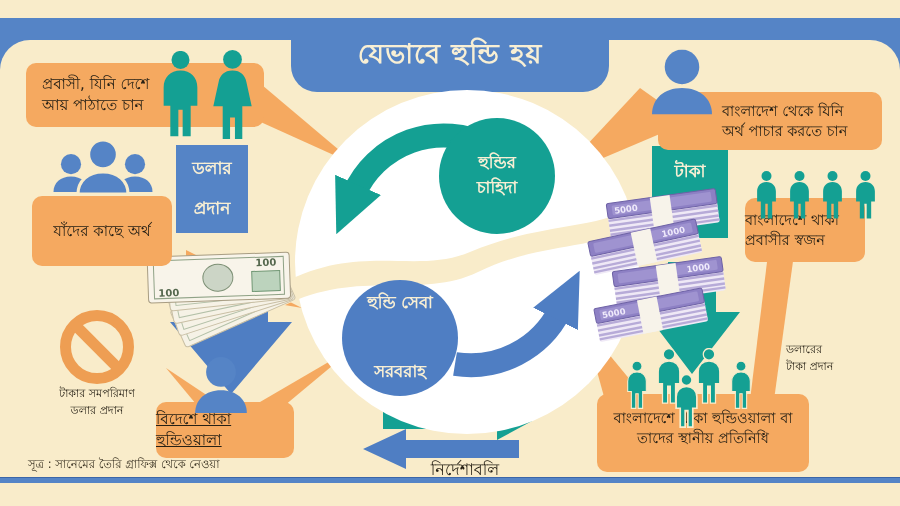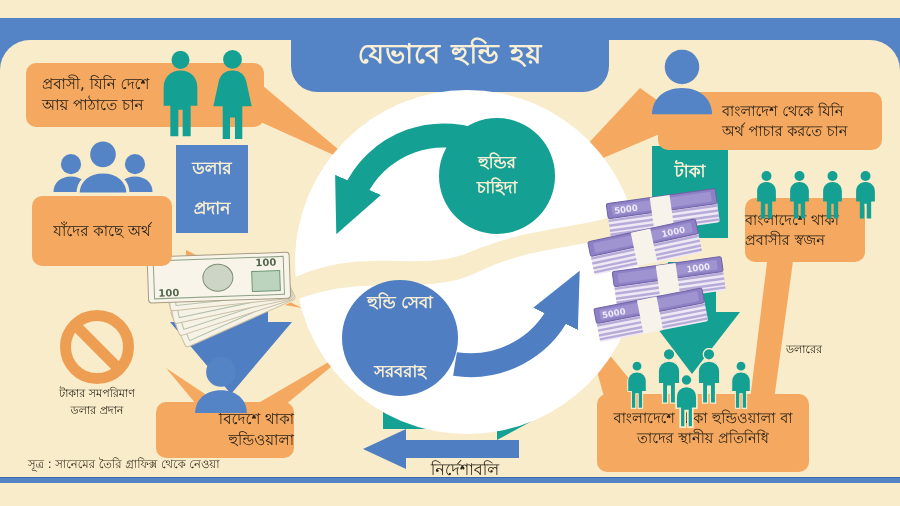--- a/index.html
+++ b/index.html
@@ -189,21 +189,21 @@
     <div class="ln">যাঁদের কাছে অর্থ</div>
   </div>
   <svg class="abs" style="left:55px;top:305px" width="84" height="84" viewBox="0 0 84 84">
     <circle cx="42" cy="42" r="31.5" fill="none" stroke="#ee9e53" stroke-width="11"></circle>
     <rect x="10.5" y="36.5" width="63" height="11" fill="#ee9e53" transform="rotate(45 42 42)"></rect>
   </svg>
   <div class="abs note" style="left:22px;top:386px;width:150px;text-align:center;">
     <div>টাকার সমপরিমাণ</div>
     <div>ডলার প্রদান</div>
   </div>
-  <div class="abs bubble" style="left:156px;top:402px;width:138px;height:56px;align-items:flex-end;">
+  <div class="abs bubble" style="left:156px;top:402px;width:138px;height:56px;align-items:flex-start;text-decoration:underline;">
     <div class="ln">বিদেশে থাকা</div>
     <div class="ln">হুন্ডিওয়ালা</div>
   </div>
   <svg class="abs" style="left:190px;top:356px" width="62" height="58" viewBox="0 0 30 27">
     <use href="#p-bust" fill="#5584c6"></use>
   </svg>
 
   <div class="abs bubble" style="left:26px;top:63px;width:238px;height:64px;padding-left:16px;box-sizing:border-box;">
     <div class="ln">প্রবাসী, যিনি দেশে</div>
     <div class="ln">আয় পাঠাতে চান</div>
@@ -241,20 +241,21 @@
   <svg class="abs" style="left:612px;top:348px" width="152" height="88" viewBox="0 0 152 88">
     <use href="#p-stand" x="12" y="13" width="26" height="48" fill="#14a093" stroke="#f9ecca" stroke-width="1"></use>
     <use href="#p-stand" x="42" y="0" width="30" height="56" fill="#14a093" stroke="#f9ecca" stroke-width="1"></use>
     <use href="#p-stand" x="82" y="0" width="30" height="56" fill="#14a093" stroke="#f9ecca" stroke-width="1"></use>
     <use href="#p-stand" x="116" y="13" width="26" height="48" fill="#14a093" stroke="#f9ecca" stroke-width="1"></use>
     <use href="#p-stand" x="60" y="26" width="29" height="54" fill="#14a093" stroke="#f9ecca" stroke-width="1.4"></use>
   </svg>
 
   <div class="abs note" style="left:786px;top:322px;width:112px;font-size:11px;margin-top:20px;">
     <div>ডলারের</div>
+    <div>টাকা প্রদান</div>
   </div>
 
   <div class="abs" style="left:395px;top:457px;width:140px;text-align:center;font-size:16px;">নির্দেশাবলি</div>
 
   <div class="abs bline"></div>
   <div class="abs src" style="left:28px;top:456px;">সূত্র : সানেমের তৈরি গ্রাফিক্স থেকে নেওয়া</div>
 
 </div>
 
 </body></html>

